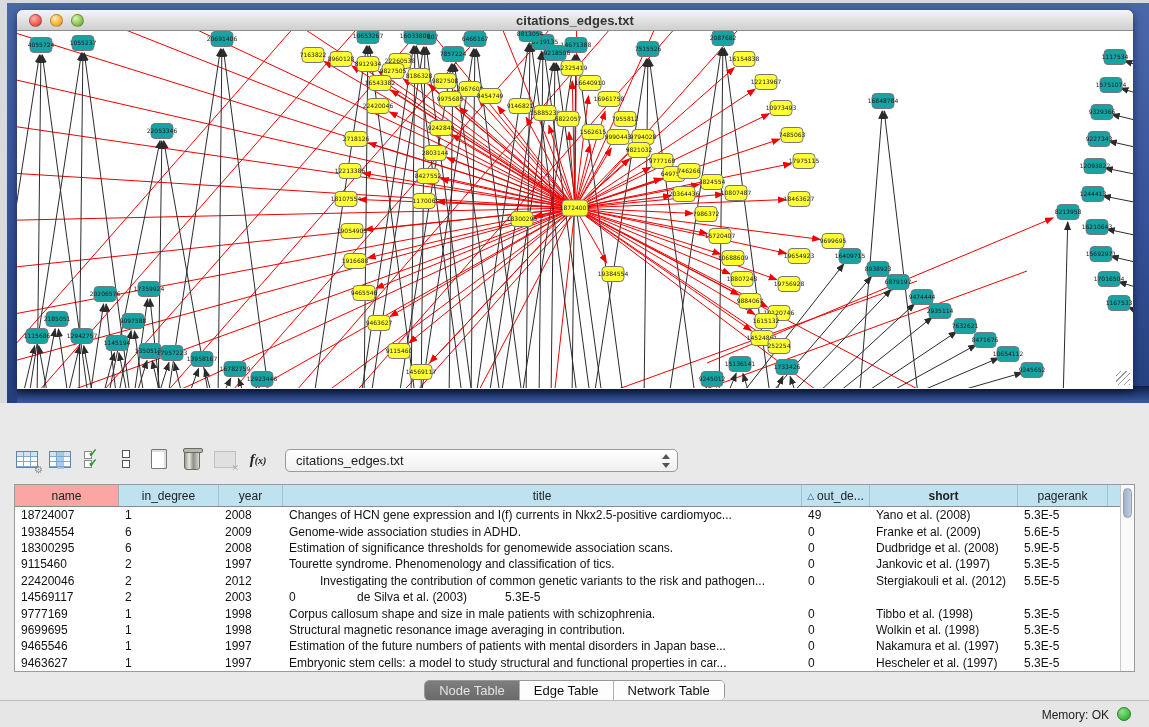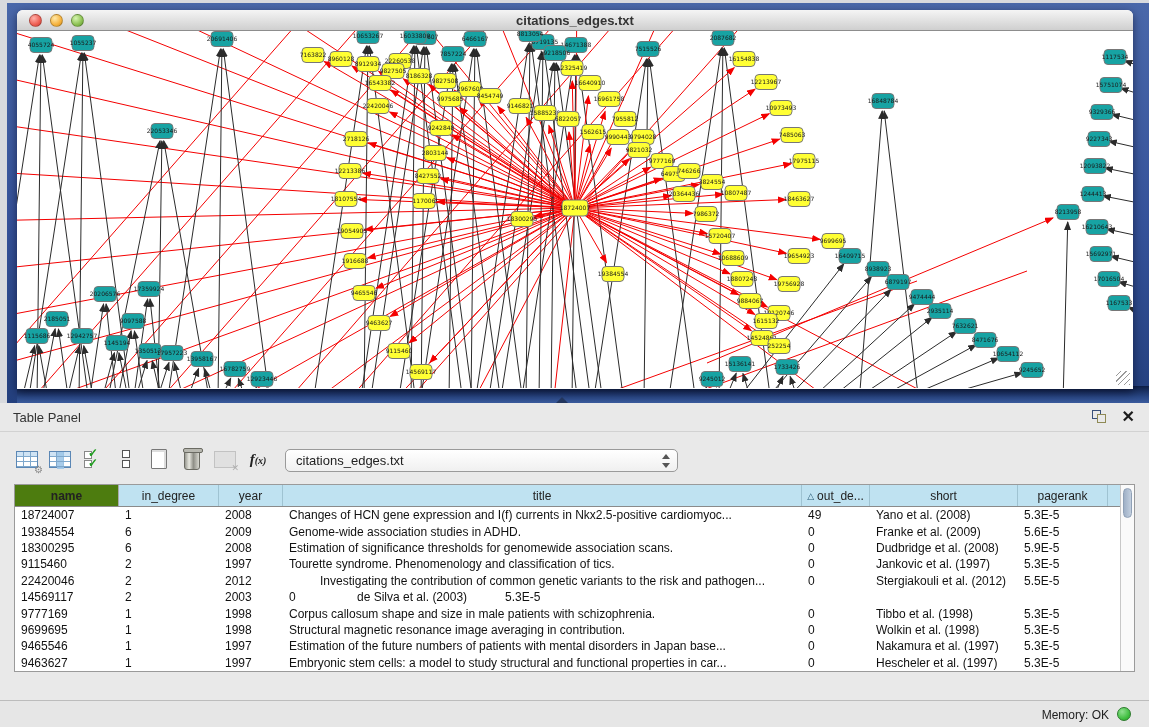--- a/index.html
+++ b/index.html
@@ -75,21 +75,21 @@
             border-left:4px solid transparent; border-right:4px solid transparent; border-bottom:5px solid #555; }
   .source-select .arrows:after { content:""; position:absolute; left:1px; bottom:2px;
             border-left:4px solid transparent; border-right:4px solid transparent; border-top:5px solid #555; }
 
   .table-box { position:absolute; left:14px; top:81px; width:1121px; height:188px;
             background:#fff; border:1px solid #9a9a9a; display:flex; }
   .table-main { flex:1; overflow:hidden; }
   .thead { display:flex; height:22px; border-bottom:1px solid #8a8a8a; background:#bfe2f1; }
   .th { font-size:12px; color:#222; display:flex; align-items:center; justify-content:center;
         border-right:1px solid #9fc3d2; overflow:hidden; white-space:nowrap; }
-  .th.first { background:#4d7c0f; border-right:1px solid #aaa;font-weight:bold; }
+  .th.first { background:#fca5a5; border-right:1px solid #aaa; }
   .sort-tri { color:#2a5a75; font-size:9px; margin-right:3px; }
   .tr { display:flex; height:16.4px; align-items:center; }
   .td { font-size:12px; color:#111; padding:0 6px; white-space:nowrap; overflow:hidden; }
   .vscroll { width:14px; background:#fafafa; border-left:1px solid #c8c8c8; position:relative; }
   .vthumb { position:absolute; left:2px; top:3px; width:9px; height:30px; border-radius:5px;
             background:linear-gradient(90deg,#9fb0c6,#c2cfdf); border:1px solid #8fa0b6; }
 
   .tab-bar { position:absolute; left:0; top:277px; width:1149px; display:flex; justify-content:center; }
   .seg { display:flex; border:1px solid #979797; border-radius:5px; overflow:hidden;
          background:#fff; height:21px; box-shadow:0 1px 0 rgba(255,255,255,.7); }
@@ -553,29 +553,20 @@
             <rect x="1091" y="264.5" width="22" height="15" rx="4" fill="#17a3a3" stroke="#777" stroke-width="1"></rect>
             <text x="1102" y="274" class="n-lab">1167533</text>
           </g>
       </svg>
       <div class="resize-grip"></div>
     </div>
   </div>
 </div>
 
 <div class="table-panel">
-  <div class="panel-titlebar">
-    <div class="splitter-grip"></div>
-    <span class="panel-title">Table Panel</span>
-    <span class="float-icon">
-        <i class="sq1"></i>
-        <i class="sq2"></i>
-      </span>
-    <span class="close-icon">✕</span>
-  </div>
 
   <div class="toolbar">
     <span class="tb-icon">
       <span class="grid-ic"></span>
         <span class="gear-badge">⚙</span>
     </span>
     <span class="tb-icon">
       <span class="grid-ic colsel">
           <i class="mid"></i>
         </span>
@@ -614,21 +605,21 @@
   </div>
 
   <div class="table-box">
     <div class="table-main">
       <div class="thead" id="thead">
           <div class="th first" style="width: 104px;">name</div>
           <div class="th" style="width: 100px; text-align: center;">in_degree</div>
           <div class="th" style="width: 64px;">year</div>
           <div class="th" style="width: 519px;">title</div>
           <div class="th" style="width: 68px;"><span class="sort-tri">△</span>out_de...</div>
-          <div class="th" style="width: 148px;">short</div>
+          <div class="th" style="width: 148px; font-weight: bold;">short</div>
           <div class="th" style="width: 90px;">pagerank</div>
         </div>
       <div id="tbody">
           <div class="tr">
             <div class="td" style="width: 104px;">18724007</div>
             <div class="td" style="width: 100px;">1</div>
             <div class="td" style="width: 64px;">2008</div>
             <div class="td" style="width: 519px;">Changes of HCN gene expression and I(f) currents in Nkx2.5-positive cardiomyoc...</div>
             <div class="td" style="width: 68px;">49</div>
             <div class="td" style="width: 148px;">Yano et al. (2008)</div>
@@ -714,18 +705,25 @@
             <div class="td" style="width: 148px;">Hescheler et al. (1997)</div>
             <div class="td" style="width: 90px;">5.3E-5</div>
           </div>
         </div>
     </div>
     <div class="vscroll">
       <div class="vthumb"></div>
     </div>
   </div>
 
+  <div class="tab-bar">
+    <div class="seg">
+      <span class="tab active">Node Table</span>
+      <span class="tab">Edge Table</span>
+      <span class="tab">Network Table</span>
+    </div>
+  </div>
 
   <div class="status-bar">
     <span class="mem-label">Memory: OK</span>
     <span class="mem-dot"></span>
   </div>
 </div>
 
 </body></html>

